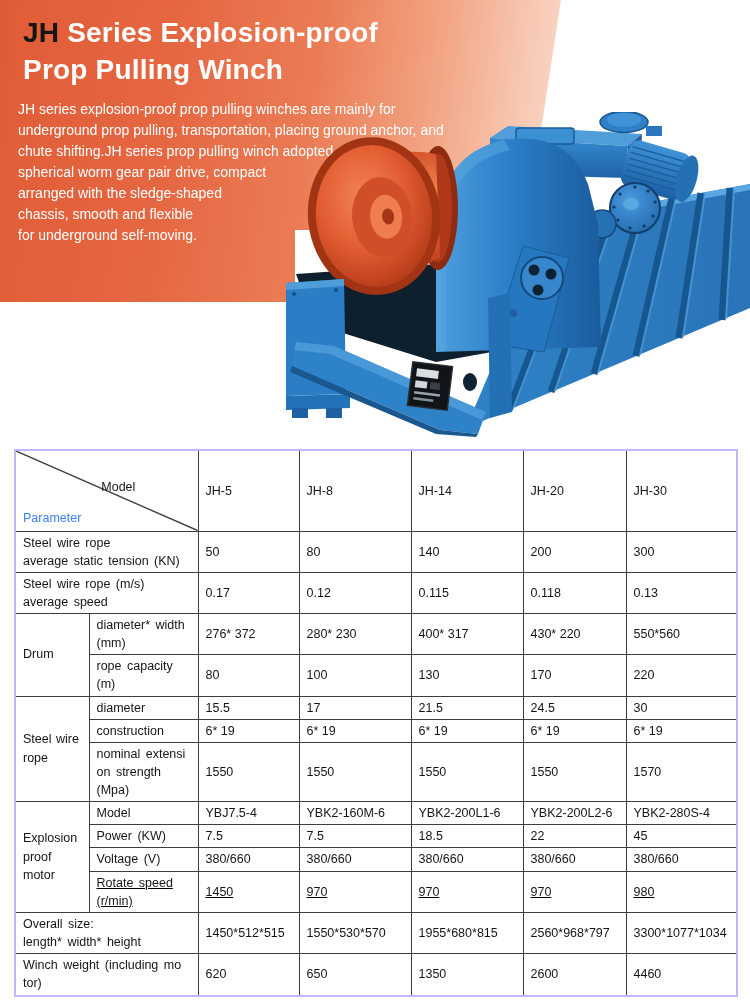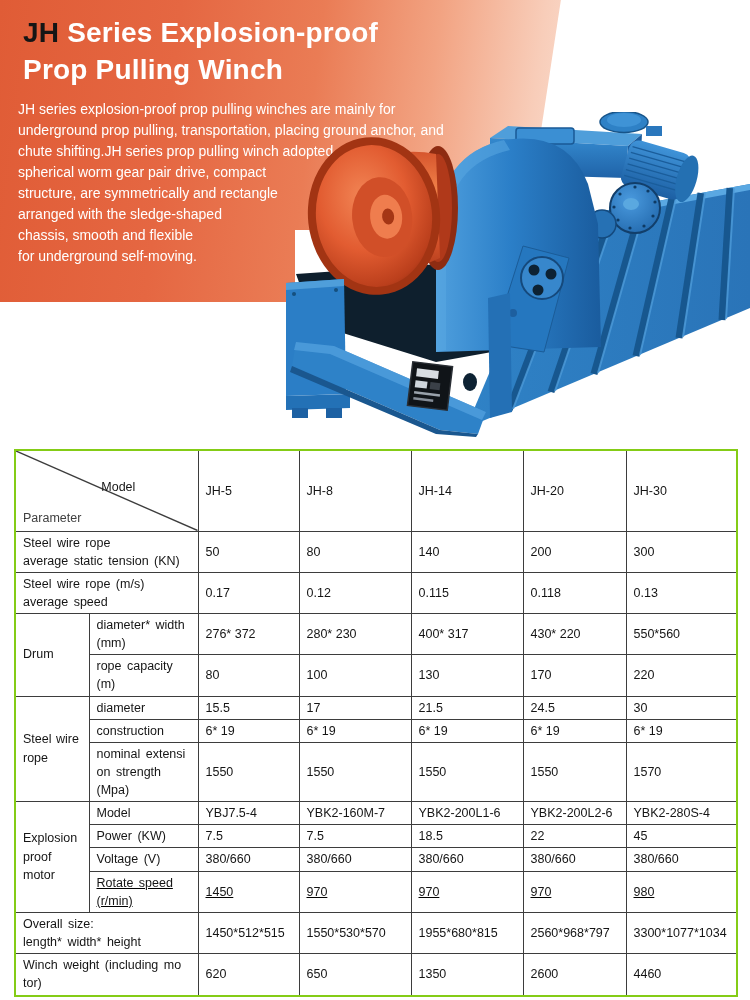--- a/index.html
+++ b/index.html
@@ -17,55 +17,54 @@
   .hero-desc{position:absolute;left:18px;top:99px;color:#ffffff;font-size:14px;line-height:21px;}
   .hero-desc div{white-space:nowrap;}
   .photo-bg{position:absolute;left:295px;top:230px;width:455px;height:72px;background:#ffffff;}
   .machine{position:absolute;left:286px;top:112px;width:464px;height:325px;}
 
   
   .spec-wrap{position:absolute;left:14px;top:449px;}
   table.spec{border-collapse:collapse;table-layout:fixed;width:722px;background:#fff;}
   table.spec td{border:1.5px solid #3d3d3d;color:#151515;font-size:12.5px;
         vertical-align:middle;padding:2px 4px 2px 7px;overflow:hidden;}
-  table.spec{border:2px solid #84cc16;}
+  table.spec{border:2px solid #c4b5fd;}
   td.lbl{white-space:pre-line;line-height:1.45;word-spacing:2px;}
   td.grp{white-space:pre-line;line-height:1.5;word-spacing:1px;}
   td.val{white-space:nowrap;}
   td.hdr{white-space:nowrap;}
   
   col.c0a{width:74px;} col.c0b{width:109px;} col.c1{width:101px;} col.c2{width:112px;}
   col.c3{width:112px;} col.c4{width:103px;} col.c5{width:111px;}
   
   tr.r-head{height:81px;} tr.r0{height:40px;} tr.r1{height:40px;} tr.r2{height:40px;}
   tr.r3{height:38px;} tr.r4{height:22px;} tr.r5{height:20px;} tr.r6{height:59px;}
   tr.r7{height:22px;} tr.r8{height:22px;} tr.r9{height:22px;} tr.r10{height:41px;text-decoration:underline;}
   tr.r11{height:41px;border-radius:12px;} tr.r12{height:42px;}
   
   td.corner{position:relative;padding:0;}
   .corner-svg{position:absolute;left:0;top:0;width:100%;height:100%;}
   .corner-model{position:absolute;left:47%;top:36%;font-size:12.5px;color:#151515;}
-  .corner-param{position:absolute;left:7px;bottom:6px;font-size:12.5px;color:#404040;}
+  .corner-param{position:absolute;left:7px;bottom:6px;font-size:12.5px;color:#3b82f6;}
 </style>
 </head>
 <body>
 
 <div class="page">
 
   <div class="hero">
     <div class="hero-wedge"></div>
     <h1 class="hero-title"><span class="hl">JH</span><span> Series Explosion-proof</span><br>
       <span>Prop Pulling Winch</span>
     </h1>
     <div class="hero-desc">
       <div>JH series explosion-proof prop pulling winches are mainly for</div>
       <div>underground prop pulling, transportation, placing ground anchor, and</div>
       <div>chute shifting.JH series prop pulling winch adopted</div>
       <div>spherical worm gear pair drive, compact</div>
-      <div>structure, are symmetrically and rectangle</div>
       <div>arranged with the sledge-shaped</div>
       <div>chassis, smooth and flexible</div>
       <div>for underground self-moving.</div>
     </div>
   </div>
 
   <div class="photo-bg"></div>
 
   <svg class="machine" viewBox="0 0 464 325">
     <defs>
@@ -319,21 +318,21 @@
           <td class="val">1550</td>
           <td class="val">1570</td>
         </tr>
 
         <tr class="r7">
           <td class="grp" rowspan="4">Explosion
 proof
 motor</td>
           <td class="lbl">Model</td>
           <td class="val">YBJ7.5-4</td>
-          <td class="val">YBK2-160M-7</td>
+          <td class="val">YBK2-160M-6</td>
           <td class="val">YBK2-200L1-6</td>
           <td class="val">YBK2-200L2-6</td>
           <td class="val">YBK2-280S-4</td>
         </tr>
         <tr class="r8">
           <td class="lbl">Power (KW)</td>
           <td class="val">7.5</td>
           <td class="val">7.5</td>
           <td class="val">18.5</td>
           <td class="val">22</td>

